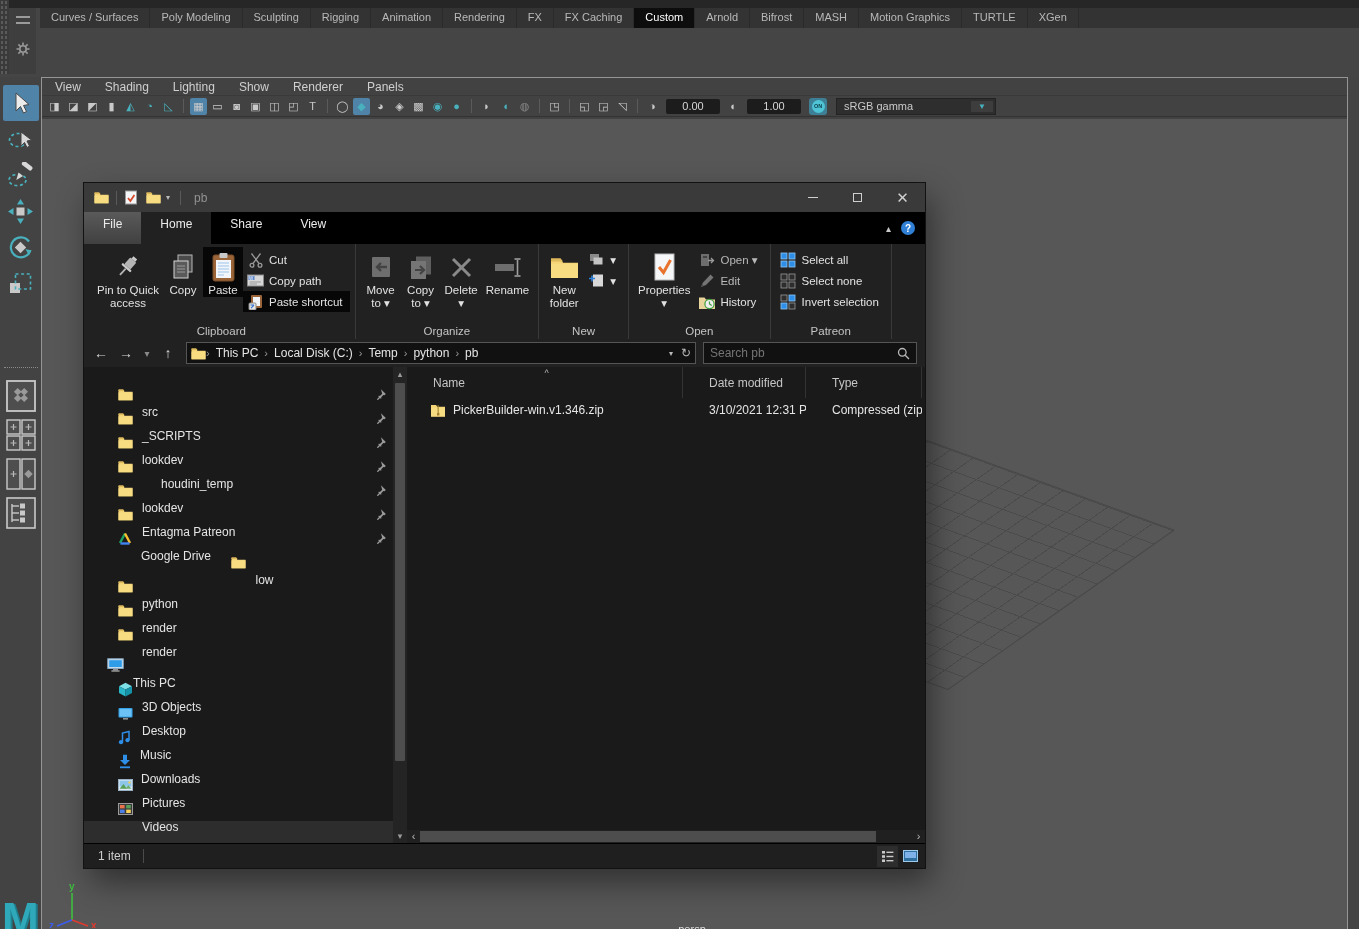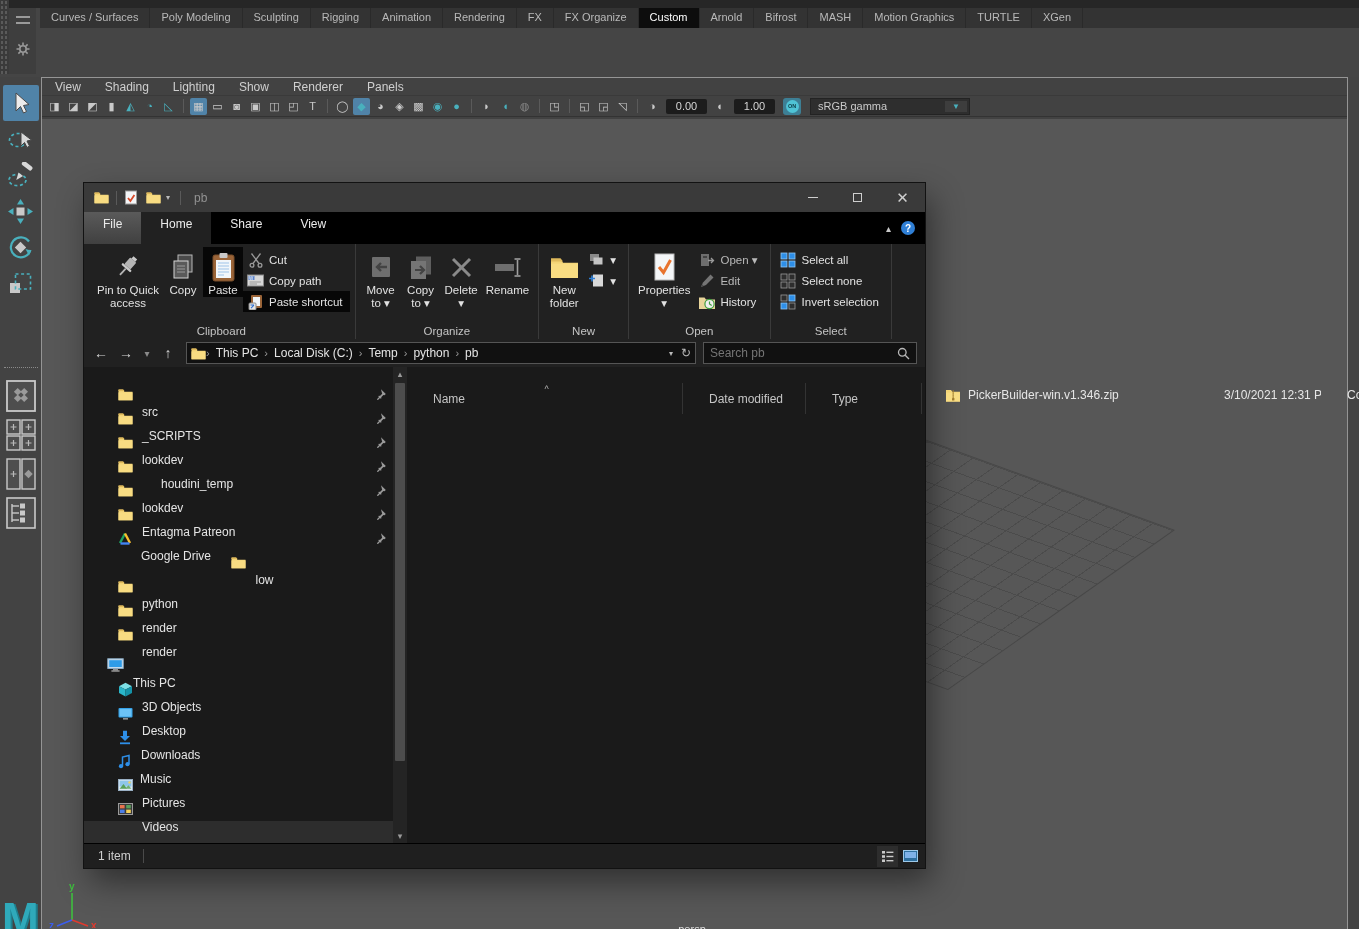--- a/index.html
+++ b/index.html
@@ -33,21 +33,21 @@
             border:1px solid #959595;border-bottom:none;background:#424242;z-index:1;}
   .vp-menubar{height:18px;display:flex;gap:24px;align-items:center;padding-left:13px;
               font-size:12px;color:#cfcfcf;border-bottom:1px solid #3a3a3a;}
   .vp-toolbar{height:21px;display:flex;align-items:center;gap:2px;padding-left:4px;
               border-bottom:1px solid #333;font-size:11px;}
   .vt-btn{min-width:17px;height:17px;display:flex;align-items:center;justify-content:center;
           border-radius:2px;font-size:11px;line-height:1;}
   .vt-btn.active{background:#5083a8;}
   .vt-sep{width:1px;height:14px;background:#5a5a5a;margin:0 4px;}
   .tone-light{color:#c9c9c9;} .tone-teal{color:#49b0bd;} .tone-dim{color:#8a8a8a;}
-  .vt-field{width:41px;height:15px;background:#1c1c1c;color:#d6d6d6;font-size:11px;
+  .vt-field{width:54px;height:15px;background:#1c1c1c;color:#d6d6d6;font-size:11px;
             display:flex;align-items:center;justify-content:center;border-radius:2px;margin:0 3px;}
   .vt-on{width:18px;height:17px;background:#3d7f95;border-radius:3px;display:flex;align-items:center;justify-content:center;margin:0 3px;}
   .vt-on .dot{width:13px;height:13px;border-radius:50%;background:#4fc4d6;color:#0e3f4a;font-size:5.5px;font-weight:bold;
               display:flex;align-items:center;justify-content:center;}
   .vt-select{width:160px;height:17px;background:#2e2e2e;border:1px solid #232323;color:#c9c9c9;
              font-size:11px;display:flex;align-items:center;padding-left:7px;position:relative;margin-left:4px;}
   .vt-select .arr{position:absolute;right:2px;top:2px;width:22px;height:11px;background:#3d3d3d;color:#49b0bd;
                   font-size:8px;display:flex;align-items:center;justify-content:center;}
   .vp-canvas{position:absolute;left:0;top:41px;right:0;bottom:0;background:#575757;overflow:hidden;}
   .grid3d{position:absolute;left:0;top:0;width:240px;height:240px;transform-origin:0 0;
@@ -110,21 +110,21 @@
   .ex-content{flex:1;display:flex;min-height:0;}
   .sidebar{width:309px;position:relative;overflow:hidden;padding-top:15px;flex:none;}
   .sb-item{height:24px;display:flex;align-items:center;gap:9px;padding-right:6px;}
   .sb-item .lbl{white-space:nowrap;margin-top:36px;}
   .sb-item.selected{background:#2d2d2d;}
   .sb-pin{margin-left:auto;}
   .sb-gap{height:7px;}
   .sb-scroll{width:14px;background:#242424;display:flex;flex-direction:column;align-items:center;flex:none;}
   .sb-scroll .arrow{color:#9a9a9a;font-size:9px;height:14px;display:flex;align-items:center;}
   .sb-thumb{width:10px;background:#4d4d4d;border-radius:1px;}
-  .files{flex:1;display:flex;flex-direction:row;min-width:0;margin-top:16px;}
+  .files{flex:1;display:flex;flex-direction:column;min-width:0;}
   .fl-header{height:31px;display:flex;flex:none;color:#c5c5c5;position:relative;}
   .fl-hcol{display:flex;align-items:center;padding-left:26px;border-right:1px solid #333;position:relative;}
   .fl-hcol .sort{position:absolute;top:1px;left:50%;font-size:9px;color:#b9b9b9;}
   .fl-rows{flex:1;}
   .fl-row{height:23px;display:flex;align-items:center;}
   .fl-cell{display:flex;align-items:center;gap:7px;padding-left:26px;color:#e6e6e6;white-space:nowrap;overflow:hidden;}
   .fl-cell.c0{padding-left:23px;}
   .hscroll{height:13px;background:#202020;display:flex;align-items:center;flex:none;}
   .hs-arrow{width:13px;color:#b9b9b9;font-size:11px;text-align:center;line-height:13px;}
   .hs-thumb{height:11px;background:#4d4d4d;flex:1;margin-right:36px;}
@@ -157,21 +157,21 @@
     </span>
   </div>
   <div class="shelf-tabs" id="shelf-tabs">
       <div class="shelf-tab">Curves / Surfaces</div>
       <div class="shelf-tab">Poly Modeling</div>
       <div class="shelf-tab">Sculpting</div>
       <div class="shelf-tab">Rigging</div>
       <div class="shelf-tab">Animation</div>
       <div class="shelf-tab">Rendering</div>
       <div class="shelf-tab">FX</div>
-      <div class="shelf-tab">FX Organize</div>
+      <div class="shelf-tab">FX Caching</div>
       <div class="shelf-tab active">Custom</div>
       <div class="shelf-tab">Arnold</div>
       <div class="shelf-tab">Bifrost</div>
       <div class="shelf-tab">MASH</div>
       <div class="shelf-tab">Motion Graphics</div>
       <div class="shelf-tab">TURTLE</div>
       <div class="shelf-tab">XGen</div>
     </div>
 </div>
 
@@ -705,21 +705,21 @@
                   <rect x="1" y="1" width="6" height="6" fill="#2d2d2d" stroke="#9a9a9a" stroke-width="0.8"></rect>
                   <rect x="9" y="1" width="6" height="6" fill="#2e8fe8" stroke="#8ec6f5" stroke-width="0.8"></rect>
                   <rect x="1" y="9" width="6" height="6" fill="#2e8fe8" stroke="#8ec6f5" stroke-width="0.8"></rect>
                   <rect x="9" y="9" width="6" height="6" fill="#2d2d2d" stroke="#9a9a9a" stroke-width="0.8"></rect>
                 </svg>
               </span>
             </span>
             <span class="">Invert selection</span>
           </div>
         </div>
-        <div class="rb-group-label">Select</div>
+        <div class="rb-group-label">Patreon</div>
       </div>
     </div>
 
   <div class="navbar">
     <span class="nav-arrow">←</span>
     <span class="nav-arrow">→</span>
     <span class="nav-arrow dim">▾</span>
     <span class="nav-arrow">↑</span>
     <div class="addr">
       <span class="ic" id="addr-folder">
@@ -931,36 +931,36 @@
             <svg width="15" height="13" viewBox="0 0 15 13">
               <rect x="0.5" y="1" width="14" height="9.6" rx="1" fill="#35a2e8"></rect>
               <rect x="1.6" y="2.1" width="11.8" height="7.4" fill="#6cc2f5"></rect>
               <rect x="5" y="11" width="5" height="1.6" fill="#8f8f8f"></rect>
             </svg>
           </span>
           <span class="lbl">Desktop</span>
         </div>
         <div class="sb-item" style="padding-left: 34px;">
           <span class="ic">
-            <svg width="14" height="15" viewBox="0 0 14 15">
-              <polygon points="7,11 2,6 5,6 5,0.8 9,0.8 9,6 12,6" fill="#2e8fe8"></polygon>
-              <rect x="2" y="12.4" width="10" height="1.8" fill="#2e8fe8"></rect>
-            </svg>
-          </span>
-          <span class="lbl">Downloads</span>
-        </div>
-        <div class="sb-item" style="padding-left: 34px;">
-          <span class="ic">
             <svg width="13" height="15" viewBox="0 0 13 15">
               <path d="M4.5,12 V3 l6.5,-1.6 V10" stroke="#2e8fe8" stroke-width="1.5" fill="none"></path>
               <circle cx="3" cy="12.2" r="2.1" fill="#2e8fe8"></circle>
               <circle cx="9.5" cy="10.2" r="2.1" fill="#2e8fe8"></circle>
             </svg>
           </span>
           <span class="lbl">Music</span>
+        </div>
+        <div class="sb-item" style="padding-left: 34px;">
+          <span class="ic">
+            <svg width="14" height="15" viewBox="0 0 14 15">
+              <polygon points="7,11 2,6 5,6 5,0.8 9,0.8 9,6 12,6" fill="#2e8fe8"></polygon>
+              <rect x="2" y="12.4" width="10" height="1.8" fill="#2e8fe8"></rect>
+            </svg>
+          </span>
+          <span class="lbl">Downloads</span>
         </div>
         <div class="sb-item" style="padding-left: 34px;">
           <span class="ic">
             <svg width="15" height="12" viewBox="0 0 15 12">
               <rect x="0.5" y="0.5" width="14" height="11" fill="#dfeaf2" stroke="#9ab0c4"></rect>
               <rect x="1.6" y="1.6" width="11.8" height="6" fill="#8ec6ea"></rect>
               <polygon points="1.6,9.8 5.5,5 9,9.8" fill="#58a05a"></polygon>
               <polygon points="7,9.8 10.5,6.2 13.4,9.8" fill="#6fae71"></polygon>
               <circle cx="11.5" cy="3.4" r="1.2" fill="#f5d05a"></circle>
             </svg>

